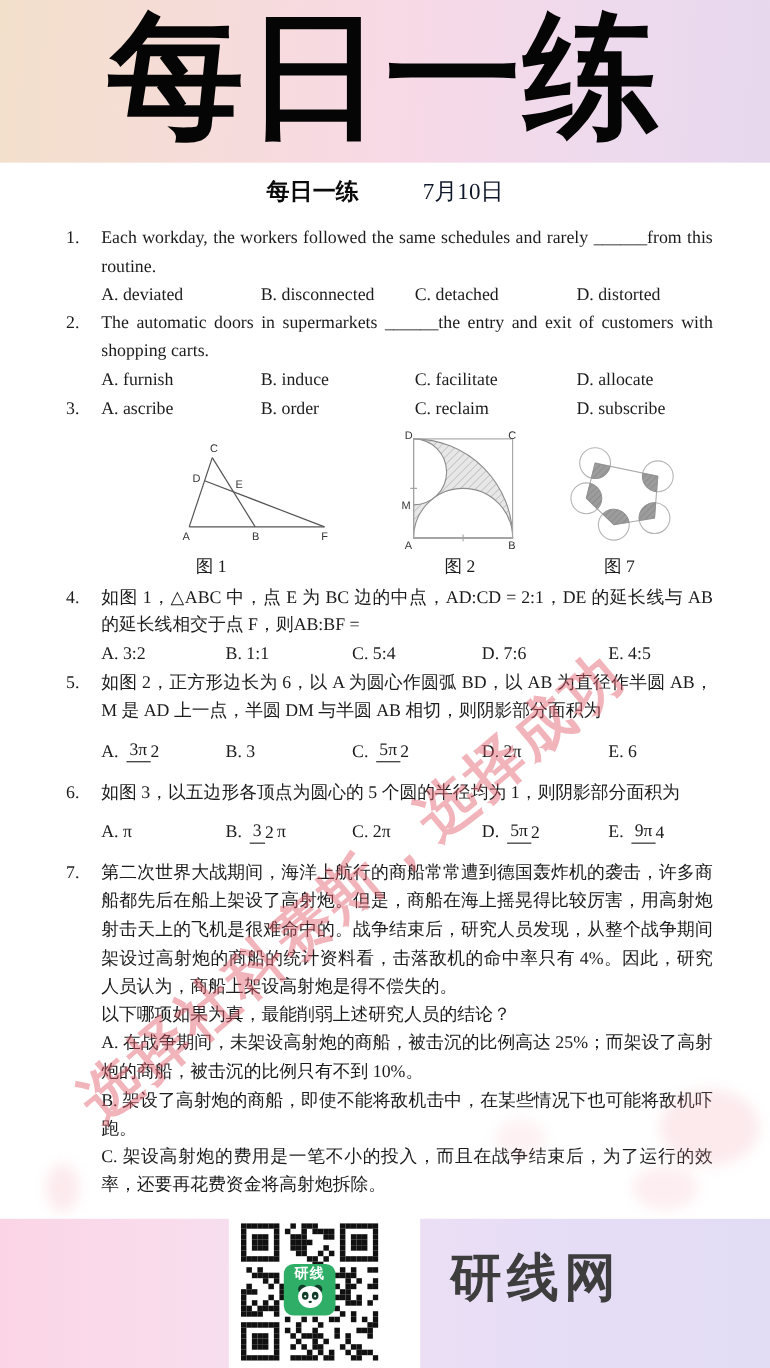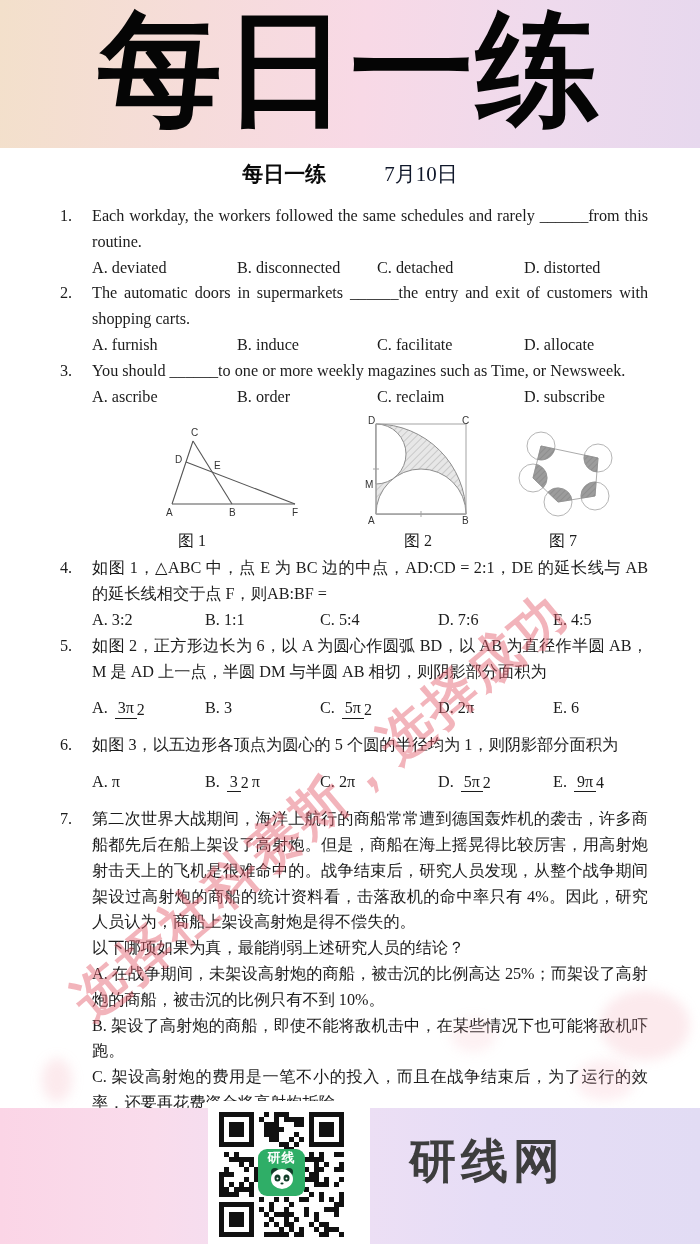--- a/index.html
+++ b/index.html
@@ -47,21 +47,21 @@
   
   .watermark{position:absolute;left:80px;top:972px;font-size:54px;letter-spacing:3px;white-space:nowrap;
         color:rgba(226,92,106,0.46);transform:rotate(-40deg);transform-origin:0 50%;z-index:6;
         font-weight:700;pointer-events:none;}
   .smudge{position:absolute;border-radius:50%;filter:blur(6px);pointer-events:none;}
   .sm1{left:600px;top:990px;width:90px;height:70px;background:rgba(240,150,165,.20);}
   .sm2{left:575px;top:1060px;width:60px;height:40px;background:rgba(240,150,165,.16);}
   .sm3{left:450px;top:1018px;width:46px;height:34px;background:rgba(240,150,165,.13);}
   .sm4{left:42px;top:1058px;width:30px;height:44px;background:rgba(238,140,155,.18);}
   
-  .qr-card{position:absolute;left:208px;top:1101px;width:162px;height:143px;background:#fff;z-index:4;}
+  .qr-card{position:absolute;left:208px;top:1101px;width:162px;height:143px;background:#fff;z-index:4;padding-left:12px;}
   .qr-svg{position:absolute;left:11px;top:11px;}
   .qr-logo{position:absolute;left:50px;top:48px;width:47px;height:47px;background:#2fae67;border-radius:9px;
         display:flex;flex-direction:column;align-items:center;justify-content:flex-start;z-index:5;}
   .qr-logo .lg-txt{color:#fff;font-family:"Liberation Sans","DejaVu Sans",sans-serif;font-weight:700;
         font-size:13px;line-height:17px;letter-spacing:1px;}
   .site-name{position:absolute;left:393px;top:1131px;font-family:"Liberation Sans","DejaVu Sans",sans-serif;
         font-weight:700;font-size:47px;line-height:60px;letter-spacing:5px;color:#3d3d3d;z-index:4;margin-left:16px;}
   svg text{font-family:"Liberation Sans","DejaVu Sans",sans-serif;font-size:10px;fill:#333;}
 </style>
 </head>
@@ -101,21 +101,20 @@
                 <span class="opt">A. furnish</span>
                 <span class="opt">B. induce</span>
                 <span class="opt">C. facilitate</span>
                 <span class="opt">D. allocate</span>
               </div>
             </div>
           </div>
           <div class="q">
             <span class="q-num">3.</span>
             <div class="q-body">
-              <div class="q-text">You should ______to one or more weekly magazines such as Time, or Newsweek.</div>
               <div class="opt-row c4">
                 <span class="opt">A. ascribe</span>
                 <span class="opt">B. order</span>
                 <span class="opt">C. reclaim</span>
                 <span class="opt">D. subscribe</span>
               </div>
             </div>
           </div>
         </div>
 

